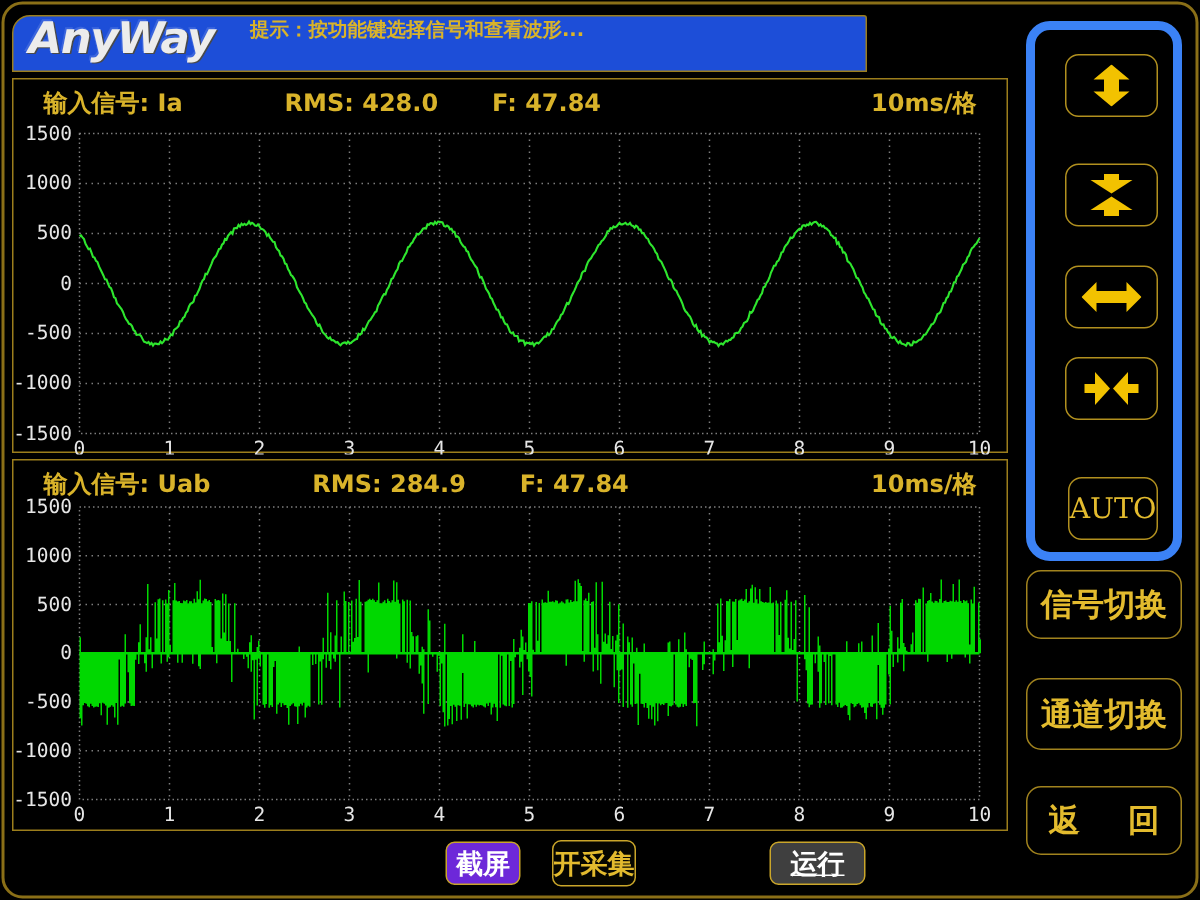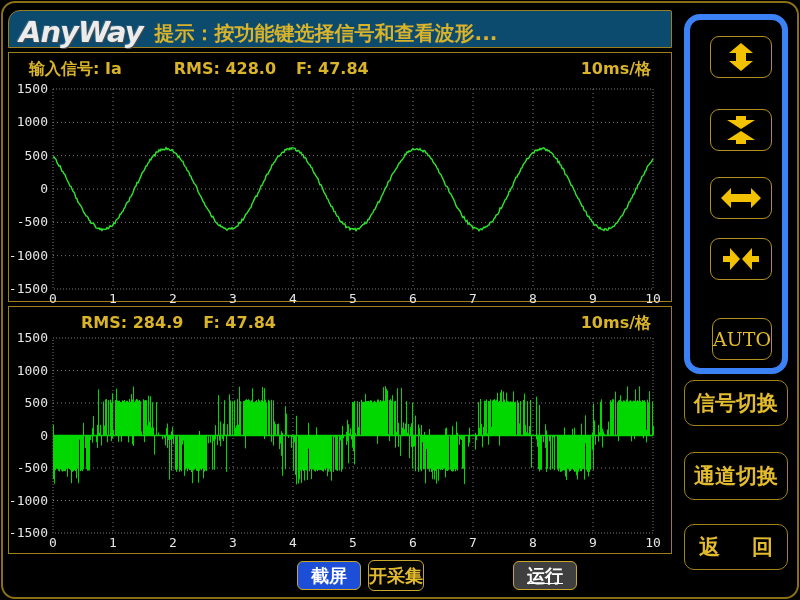--- a/index.html
+++ b/index.html
@@ -1,34 +1,34 @@
 <!DOCTYPE html>
 <html><head>
 <meta charset="utf-8">
 <style>
   html,body{margin:0;padding:0;background:#000;}
   body{width:800px;height:600px;position:relative;overflow:hidden;
        font-family:"DejaVu Sans",sans-serif;-webkit-font-smoothing:antialiased;}
   .outer-frame{position:absolute;left:1px;top:1px;width:794px;height:594px;
        border:2px solid #8a6f17;border-radius:14px;pointer-events:none;}
   
-  .topbar{position:absolute;left:8px;top:10px;width:664px;height:38px;
+  .topbar{position:absolute;left:8px;top:10px;width:570px;height:38px;
        border:1px solid #9c7e1c;border-radius:12px 2px 0 0;
-       display:flex;align-items:flex-end;background:#0c4a6e;box-sizing:border-box;}
+       display:flex;align-items:flex-start;background:#1d4ed8;box-sizing:border-box;}
   .logo{font-style:italic;font-weight:bold;font-size:29px;letter-spacing:-1px;
        color:#ececec;padding-left:10px;line-height:1;
        text-shadow:1px 1px 0 #4a4a4a, -1px -1px 0 #fff2;}
-  .hint{color:#d9b32a;font-size:20px;font-weight:600;margin-left:12px;white-space:nowrap;}
+  .hint{color:#d9b32a;font-size:13px;font-weight:600;margin-left:24px;white-space:nowrap;}
   
   .panel{position:absolute;left:8px;width:664px;border:1px solid #9c7e1c;
        background:#000;box-sizing:border-box;}
   #panel0{top:52px;height:250px;}
   #panel1{top:306px;height:248px;}
   .phead{position:absolute;top:6px;left:0;right:0;display:flex;align-items:baseline;
-       color:#d9b32a;font-size:16px;font-weight:600;padding:0 20px;white-space:nowrap;}
+       color:#d9b32a;font-size:16px;font-weight:600;padding:0 20px;white-space:nowrap;gap:16px;}
   .phead .v-rms{margin-left:52px;}
   .phead .v-frq{margin-left:20px;}
   .phead .sp{flex:1;}
   .phead .v-tb{margin-left:26px;}
   svg.plot{position:absolute;left:0;top:0;}
   
   .sgroup{position:absolute;left:684px;top:14px;width:104px;height:360px;
        border:6px solid #3b82f6;border-radius:16px;background:#000;box-sizing:border-box;}
   .iconbtn{position:absolute;left:20px;width:60px;height:40px;
        border:1px solid #b1901f;border-radius:9px;background:#000;
@@ -43,21 +43,21 @@
        display:flex;align-items:center;justify-content:center;
        color:#e3bb2e;font-size:21px;font-weight:600;cursor:pointer;}
   #btn-signal{top:380px;height:46px;}
   #btn-channel{top:452px;height:48px;}
   #btn-back{top:524px;height:46px;}
   #btn-back .inner{width:100%;display:flex;justify-content:space-between;padding:0 14px;box-sizing:border-box;}
   
   .fbtn{position:absolute;border:1px solid #caa62a;border-radius:6px;
        display:flex;align-items:center;justify-content:center;
        font-size:18px;font-weight:600;cursor:pointer;box-sizing:border-box;}
-  #btn-screenshot{left:297px;top:561px;width:64px;height:29px;background:#1d4ed8;color:#fff;text-align:right;}
+  #btn-screenshot{left:297px;top:561px;width:50px;height:29px;background:#6d28d9;color:#fff;text-align:right;}
   #btn-capture{left:368px;top:560px;width:56px;height:31px;background:#060600;color:#e3bb2e;}
   #btn-run{left:513px;top:561px;width:64px;height:29px;background:#3f3f3f;color:#fff;text-decoration:underline;}
 </style>
 </head>
 <body>
 
 <div class="outer-frame"></div>
 
 <div class="topbar">
   <span class="logo">AnyWay</span>
@@ -105,20 +105,21 @@
       <text x="464" y="250" text-anchor="middle" font-size="13" fill="#e6e6e6" font-family="DejaVu Sans Mono, monospace">7</text>
       <text x="524" y="250" text-anchor="middle" font-size="13" fill="#e6e6e6" font-family="DejaVu Sans Mono, monospace">8</text>
       <text x="584" y="250" text-anchor="middle" font-size="13" fill="#e6e6e6" font-family="DejaVu Sans Mono, monospace">9</text>
       <text x="644" y="250" text-anchor="middle" font-size="13" fill="#e6e6e6" font-family="DejaVu Sans Mono, monospace">10</text>
       <path d="M44 104.5 L45 103.9 L46 105.2 L47 106.4 L48 109.6 L49 111.3 L50 113.1 L51 112.7 L52 115.4 L53 118.3 L54 118.7 L55 120.9 L56 121.7 L57 124.6 L58 126.7 L59 128.7 L60 130.8 L61 133.2 L62 133.3 L63 136.0 L64 138.4 L65 139.1 L66 141.8 L67 145.2 L68 145.8 L69 149.3 L70 150.4 L71 151.7 L72 153.0 L73 155.0 L74 157.8 L75 159.8 L76 161.1 L77 162.9 L78 163.1 L79 164.4 L80 167.0 L81 167.8 L82 170.3 L83 170.2 L84 170.1 L85 170.9 L86 172.9 L87 174.8 L88 175.1 L89 175.7 L90 175.0 L91 176.6 L92 175.6 L93 177.4 L94 176.0 L95 176.1 L96 176.4 L97 176.4 L98 174.7 L99 175.8 L100 174.8 L101 172.8 L102 173.4 L103 173.5 L104 171.7 L105 169.9 L106 170.5 L107 167.1 L108 166.2 L109 165.5 L110 164.4 L111 161.2 L112 161.1 L113 159.0 L114 158.3 L115 155.5 L116 154.4 L117 151.3 L118 149.5 L119 149.0 L120 148.1 L121 144.2 L122 143.8 L123 141.6 L124 139.5 L125 136.4 L126 134.0 L127 133.1 L128 129.5 L129 129.8 L130 127.6 L131 125.2 L132 122.9 L133 120.2 L134 118.8 L135 117.7 L136 115.4 L137 113.0 L138 112.8 L139 110.1 L140 109.2 L141 106.3 L142 106.8 L143 104.2 L144 103.0 L145 101.8 L146 102.9 L147 99.2 L148 99.0 L149 99.1 L150 96.9 L151 98.1 L152 96.1 L153 97.1 L154 96.2 L155 97.0 L156 96.4 L157 94.7 L158 96.4 L159 95.6 L160 96.2 L161 97.4 L162 97.6 L163 96.6 L164 98.0 L165 99.5 L166 99.8 L167 100.5 L168 101.7 L169 104.2 L170 103.1 L171 105.5 L172 106.8 L173 108.2 L174 108.3 L175 111.9 L176 113.4 L177 114.3 L178 117.3 L179 117.9 L180 119.5 L181 122.7 L182 123.2 L183 126.4 L184 128.0 L185 130.4 L186 131.2 L187 132.7 L188 134.7 L189 138.5 L190 140.4 L191 142.1 L192 143.6 L193 145.8 L194 148.6 L195 149.4 L196 152.2 L197 153.6 L198 155.2 L199 156.7 L200 158.0 L201 159.6 L202 162.6 L203 164.1 L204 163.4 L205 165.8 L206 168.3 L207 169.4 L208 170.3 L209 171.9 L210 172.7 L211 171.9 L212 173.8 L213 173.7 L214 174.4 L215 175.3 L216 175.0 L217 176.3 L218 177.2 L219 176.0 L220 175.5 L221 175.3 L222 176.1 L223 174.7 L224 175.7 L225 175.6 L226 174.7 L227 173.9 L228 173.2 L229 173.0 L230 169.6 L231 170.2 L232 169.3 L233 166.2 L234 167.1 L235 165.1 L236 162.9 L237 160.9 L238 160.2 L239 158.5 L240 157.0 L241 155.2 L242 154.5 L243 150.7 L244 149.1 L245 146.9 L246 144.6 L247 143.1 L248 143.2 L249 140.1 L250 138.6 L251 136.1 L252 133.0 L253 132.4 L254 130.0 L255 127.9 L256 126.6 L257 122.8 L258 121.1 L259 121.0 L260 118.9 L261 116.9 L262 115.2 L263 111.8 L264 111.3 L265 109.5 L266 108.6 L267 106.4 L268 105.0 L269 102.9 L270 103.3 L271 102.4 L272 101.1 L273 99.4 L274 99.1 L275 99.3 L276 96.6 L277 96.9 L278 95.7 L279 95.9 L280 96.7 L281 94.9 L282 96.2 L283 94.7 L284 94.9 L285 95.1 L286 95.3 L287 97.7 L288 98.1 L289 97.4 L290 98.0 L291 99.9 L292 99.5 L293 101.6 L294 101.6 L295 104.7 L296 104.6 L297 105.5 L298 108.4 L299 109.9 L300 111.3 L301 111.8 L302 114.3 L303 114.8 L304 117.8 L305 120.0 L306 121.2 L307 123.0 L308 124.5 L309 125.7 L310 129.3 L311 132.0 L312 131.7 L313 134.0 L314 136.5 L315 139.5 L316 140.9 L317 142.6 L318 145.4 L319 146.3 L320 149.0 L321 151.0 L322 153.4 L323 153.5 L324 155.6 L325 158.6 L326 158.6 L327 161.3 L328 163.1 L329 163.3 L330 165.6 L331 168.3 L332 169.1 L333 168.6 L334 170.9 L335 171.0 L336 171.0 L337 174.6 L338 173.9 L339 174.1 L340 174.1 L341 176.8 L342 175.4 L343 175.8 L344 175.5 L345 176.4 L346 175.5 L347 177.5 L348 176.0 L349 175.4 L350 176.0 L351 174.9 L352 173.8 L353 172.4 L354 171.4 L355 171.4 L356 169.2 L357 170.4 L358 169.2 L359 166.5 L360 166.4 L361 164.1 L362 162.0 L363 160.6 L364 159.7 L365 157.0 L366 156.2 L367 153.9 L368 151.4 L369 149.0 L370 149.6 L371 147.6 L372 144.5 L373 142.5 L374 140.6 L375 138.3 L376 135.5 L377 134.3 L378 132.7 L379 129.0 L380 127.8 L381 127.7 L382 124.2 L383 121.6 L384 120.2 L385 119.2 L386 117.3 L387 115.9 L388 114.7 L389 112.3 L390 110.3 L391 109.7 L392 107.8 L393 107.0 L394 105.6 L395 104.1 L396 101.2 L397 101.2 L398 99.0 L399 99.4 L400 98.0 L401 98.6 L402 98.0 L403 96.7 L404 95.5 L405 96.6 L406 96.6 L407 96.1 L408 95.6 L409 96.7 L410 96.7 L411 95.7 L412 97.3 L413 97.6 L414 98.8 L415 97.5 L416 98.1 L417 100.1 L418 100.1 L419 102.5 L420 102.4 L421 104.2 L422 105.7 L423 106.3 L424 108.9 L425 110.2 L426 111.2 L427 112.8 L428 115.1 L429 116.2 L430 119.7 L431 120.7 L432 121.7 L433 124.0 L434 126.1 L435 128.3 L436 131.3 L437 133.2 L438 133.3 L439 135.0 L440 138.7 L441 140.2 L442 141.0 L443 143.4 L444 145.2 L445 147.2 L446 149.6 L447 152.7 L448 154.5 L449 155.5 L450 157.0 L451 158.0 L452 160.3 L453 163.2 L454 164.6 L455 163.6 L456 166.8 L457 168.3 L458 167.5 L459 171.2 L460 170.2 L461 171.7 L462 172.0 L463 173.2 L464 175.3 L465 174.3 L466 175.1 L467 174.9 L468 175.7 L469 176.0 L470 177.7 L471 176.3 L472 175.9 L473 176.7 L474 175.2 L475 174.2 L476 174.7 L477 173.5 L478 173.6 L479 172.3 L480 172.0 L481 169.4 L482 168.9 L483 169.0 L484 168.0 L485 165.7 L486 164.8 L487 162.3 L488 161.7 L489 161.1 L490 159.0 L491 155.0 L492 155.5 L493 154.1 L494 151.6 L495 149.5 L496 147.0 L497 146.3 L498 144.0 L499 142.5 L500 138.5 L501 138.1 L502 135.6 L503 134.3 L504 132.0 L505 128.7 L506 126.6 L507 124.1 L508 124.0 L509 121.4 L510 120.7 L511 118.4 L512 115.4 L513 114.9 L514 112.0 L515 110.5 L516 109.4 L517 107.6 L518 105.4 L519 105.7 L520 104.9 L521 102.6 L522 101.4 L523 100.3 L524 99.5 L525 99.8 L526 97.4 L527 97.1 L528 97.8 L529 96.7 L530 97.1 L531 95.5 L532 96.7 L533 95.5 L534 95.0 L535 94.9 L536 96.0 L537 97.5 L538 96.6 L539 98.0 L540 97.6 L541 99.1 L542 99.3 L543 100.3 L544 101.2 L545 103.8 L546 104.2 L547 105.6 L548 105.6 L549 109.5 L550 108.6 L551 111.7 L552 112.0 L553 115.4 L554 115.2 L555 116.8 L556 121.1 L557 121.9 L558 122.9 L559 124.9 L560 126.7 L561 129.4 L562 132.2 L563 132.6 L564 134.5 L565 137.1 L566 138.7 L567 142.0 L568 143.3 L569 145.5 L570 146.2 L571 148.7 L572 150.9 L573 153.1 L574 153.5 L575 157.2 L576 158.0 L577 158.4 L578 162.3 L579 163.4 L580 163.3 L581 166.0 L582 166.4 L583 168.6 L584 169.5 L585 171.9 L586 172.3 L587 171.6 L588 172.8 L589 174.4 L590 175.7 L591 174.4 L592 176.1 L593 176.3 L594 176.7 L595 177.5 L596 175.6 L597 175.8 L598 177.3 L599 177.2 L600 174.7 L601 175.2 L602 175.1 L603 174.2 L604 173.5 L605 173.4 L606 171.8 L607 170.2 L608 170.0 L609 168.5 L610 166.7 L611 165.2 L612 163.3 L613 162.9 L614 161.5 L615 159.0 L616 156.4 L617 155.9 L618 154.9 L619 152.1 L620 149.0 L621 148.7 L622 145.8 L623 144.9 L624 141.7 L625 141.3 L626 138.5 L627 135.3 L628 135.0 L629 131.4 L630 130.7 L631 128.5 L632 126.5 L633 123.4 L634 122.7 L635 121.6 L636 118.5 L637 117.5 L638 114.4 L639 112.4 L640 111.7 L641 110.2 L642 109.4 L643 107.5 L644 105.8 " fill="none" stroke="#2ee62e" stroke-width="1.4"></path>
     </svg>
 </div>
 
 <div class="panel" id="panel1">
   <div class="phead">
+    <span>输入信号: Uab</span>
     <span class="v-rms">RMS: 284.9</span>
     <span class="v-frq">F: 47.84</span>
     <span class="sp"></span>
     <span class="v-tb">10ms/格</span>
   </div>
   <svg class="plot" id="plot1" width="664" height="248" viewBox="0 0 664 248">
       <rect x="44" y="31" width="600" height="195" fill="none" stroke="#7d7d7d" stroke-width="1" stroke-dasharray="1 2"></rect>
       <line x1="104" y1="31" x2="104" y2="226" stroke="#7d7d7d" stroke-width="1" stroke-dasharray="1 3"></line>
       <line x1="164" y1="31" x2="164" y2="226" stroke="#7d7d7d" stroke-width="1" stroke-dasharray="1 3"></line>
       <line x1="224" y1="31" x2="224" y2="226" stroke="#7d7d7d" stroke-width="1" stroke-dasharray="1 3"></line>

